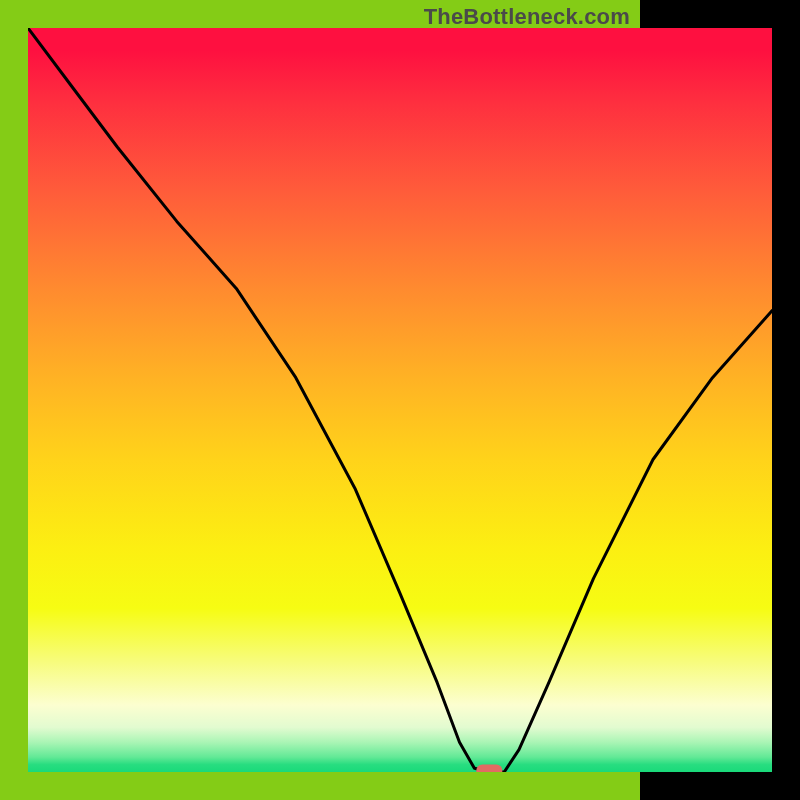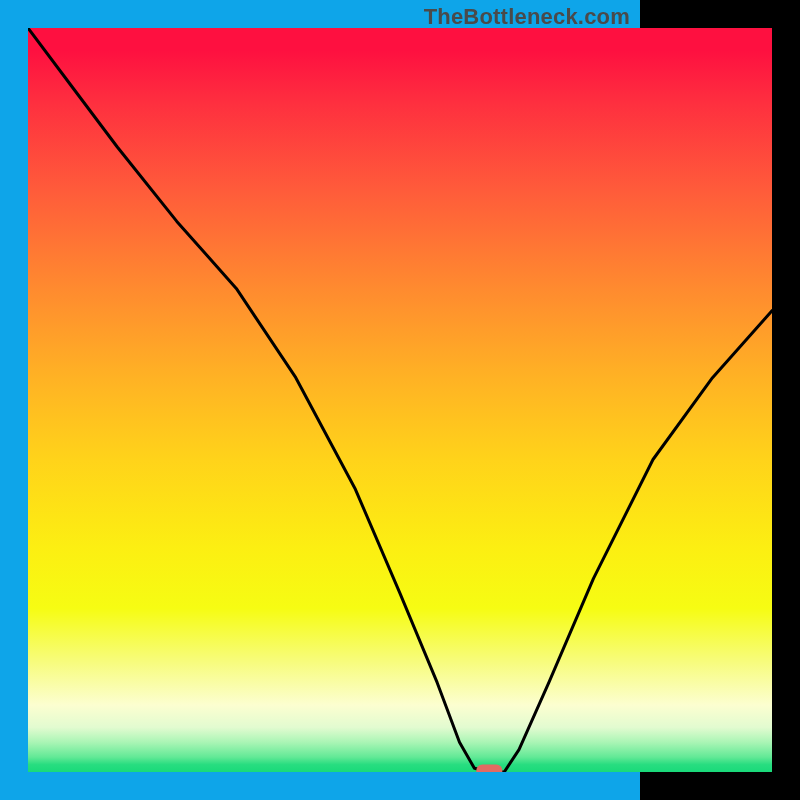--- a/index.html
+++ b/index.html
@@ -7,21 +7,21 @@
     padding: 0;
     width: 800px;
     height: 800px;
     background: #000;
     font-family: Arial, Helvetica, sans-serif;
   }
   .frame {
     position: relative;
     width: 640px;
     height: 800px;
-    background: #0ea5e9;
+    background: #84cc16;
   }
   .watermark {
     position: absolute;
     top: 4px;
     right: 10px;
     color: #4a4a4a;
     font-size: 22px;
     font-weight: 600;
     letter-spacing: 0.2px;
     font-family: Arial, sans-serif;

